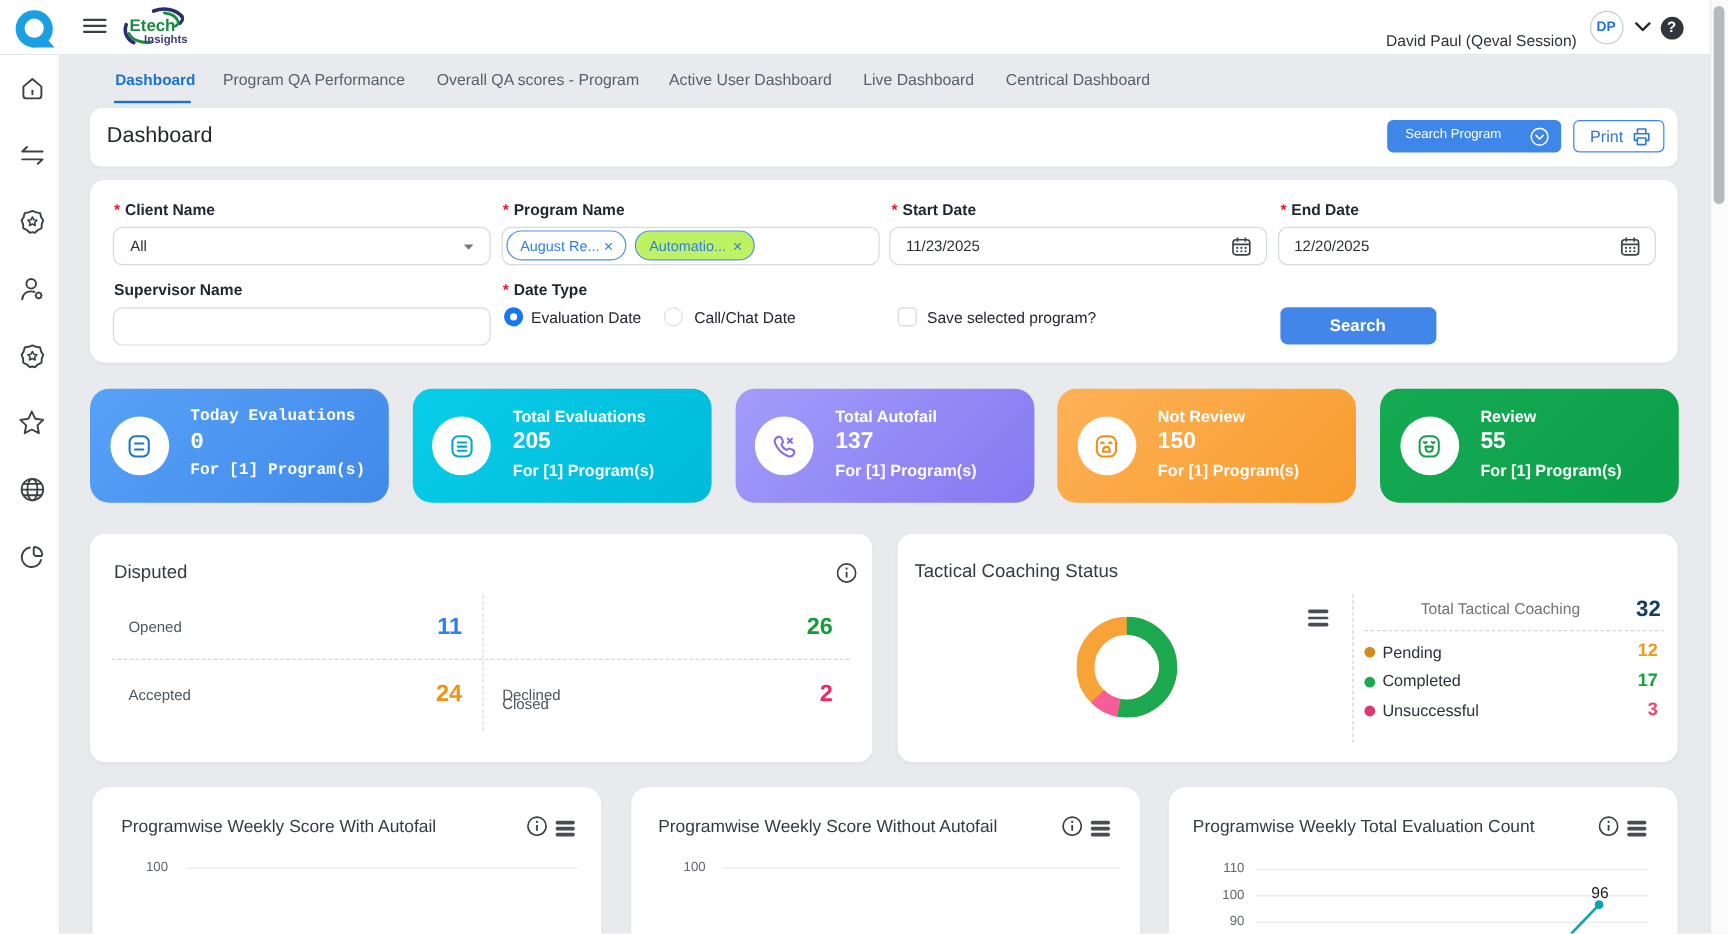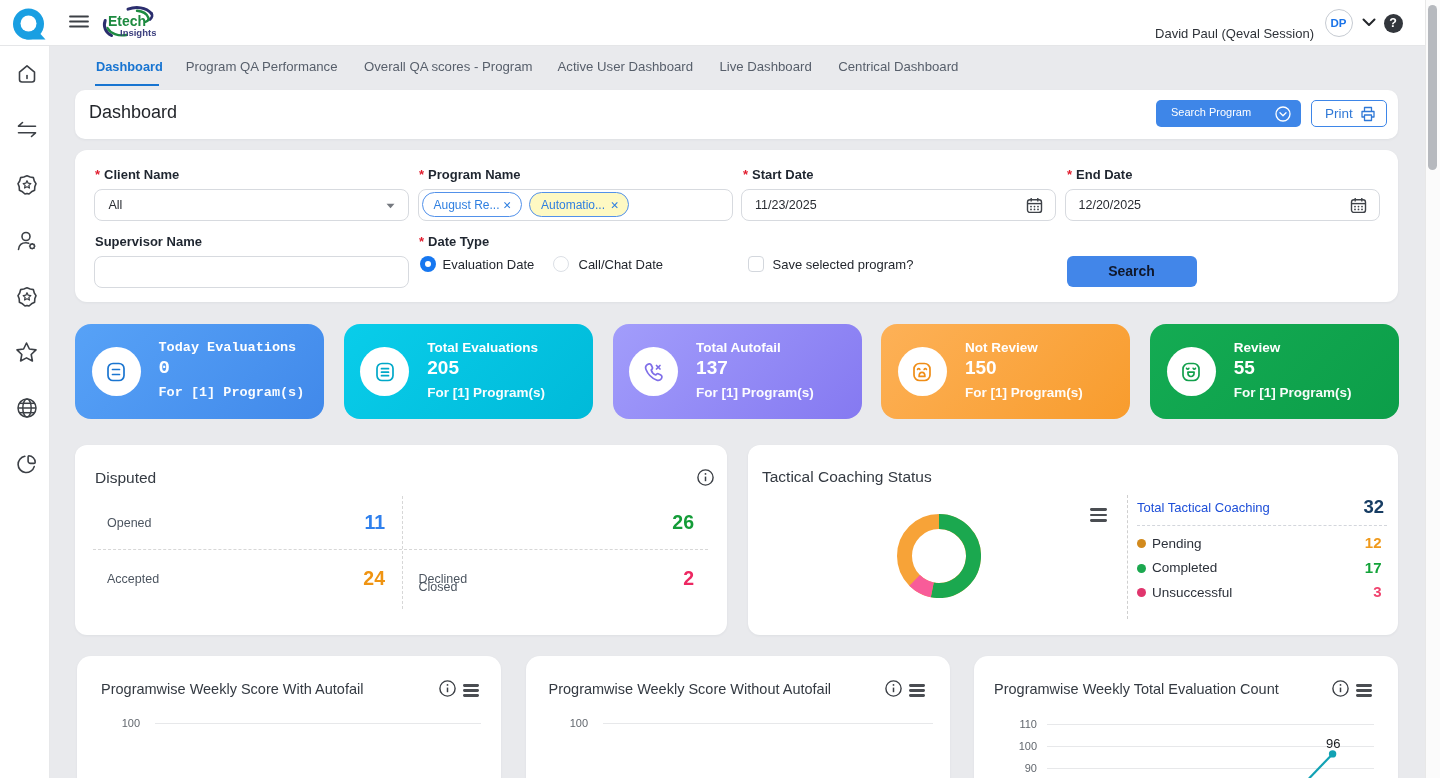--- a/index.html
+++ b/index.html
@@ -174,21 +174,21 @@
   <svg style="position:absolute;right:13px;top:13px;" width="9" height="6" viewBox="0 0 9 6">
       <path d="M0.5 0.8 L4.5 5.2 L8.5 0.8 Z" fill="#75797f"></path>
     </svg>
 </div>
 <div class="inp" style="left:417.5px;top:188.5px;width:315px;"></div>
 
 <div class="abs" style="left:421.5px;top:192px;width:100px;height:25px;border:1px solid #5291ea;border-radius:13px;background:#fff;color:#2f7fe0;font-size:12px;">
   <span style="position:absolute;left:11px;top:5px;">August Re...</span>
   <span style="position:absolute;right:9px;top:5.5px;font-size:10.5px;">✕</span>
 </div>
-<div class="abs" style="left:529px;top:192px;width:100px;height:25px;border:1px solid #5291ea;border-radius:13px;background:#fef9c3;color:#2f7fe0;font-size:12px;">
+<div class="abs" style="left:529px;top:192px;width:100px;height:25px;border:1px solid #5291ea;border-radius:13px;background:#bef264;color:#2f7fe0;font-size:12px;">
   <span style="position:absolute;left:11px;top:5px;">Automatio...</span>
   <span style="position:absolute;right:9px;top:5.5px;font-size:10.5px;">✕</span>
 </div>
 
 <div class="inp" style="left:741px;top:188.5px;width:315px;">
   <span style="position:absolute;left:13px;top:8px;">11/23/2025</span>
   <svg style="position:absolute;right:12px;top:7px;" width="17" height="17" viewBox="0 0 17 17">
       <g fill="none" stroke="#3e4248" stroke-width="1.4">
         <rect x="1.5" y="2.8" width="14" height="12.6" rx="2.5"></rect>
         <line x1="5.2" y1="1" x2="5.2" y2="4.4"></line>
@@ -231,21 +231,21 @@
 
 <div class="abs" style="left:420px;top:255.5px;width:16px;height:16px;border-radius:50%;background:#1677f0;"></div>
 <div class="abs" style="left:425px;top:260.5px;width:6px;height:6px;border-radius:50%;background:#fff;"></div>
 <div class="abs" style="left:442.5px;top:256.5px;font-size:13px;color:#23272e;text-align:right;">Evaluation Date</div>
 <div class="abs" style="left:553px;top:255.5px;width:16px;height:16px;border-radius:50%;background:#fff;border:1px solid #dce0e6;"></div>
 <div class="abs" style="left:578.5px;top:256.5px;font-size:13px;color:#23272e;">Call/Chat Date</div>
 
 <div class="abs" style="left:747.5px;top:255.5px;width:16px;height:16px;border-radius:4px;background:#fff;border:1px solid #d3d7dd;"></div>
 <div class="abs" style="left:772.5px;top:256.5px;font-size:13px;color:#23272e;">Save selected program?</div>
 
-<div class="abs" style="left:1066.5px;top:255.5px;width:130px;height:31.5px;background:#4286e9;border-radius:6px;color:#0f172a;font-size:14px;font-weight:700;text-align:center;line-height:31.5px;">Search</div>
+<div class="abs" style="left:1066.5px;top:255.5px;width:130px;height:31.5px;background:#4286e9;border-radius:6px;color:#ffffff;font-size:14px;font-weight:700;text-align:center;line-height:31.5px;">Search</div>
 
 <div class="statcard" style="left:75px;top:323.8px;background:linear-gradient(135deg,#57a2f7,#4189ea);font-family:Liberation Mono, monospace;">
   <div class="circ"></div>
   <svg style="position:absolute;left:29px;top:36px;" width="24" height="24" viewBox="0 0 24 24">
       <g fill="none" stroke="#1b75d0" stroke-width="1.7" stroke-linecap="round">
         <rect x="4" y="3.5" width="16" height="17" rx="5"></rect>
         <line x1="8.5" y1="9.5" x2="15.5" y2="9.5"></line>
         <line x1="8.5" y1="14.5" x2="15.5" y2="14.5"></line>
       </g>
     </svg>
@@ -336,21 +336,21 @@
   <path d="M42 7.5 A34.5 34.5 0 1 1 35.27 75.84" fill="none" stroke="#1ba84f" stroke-width="15"></path>
 
   <path d="M35.27 75.84 A34.5 34.5 0 0 1 17.6 66.4" fill="none" stroke="#f85c99" stroke-width="15"></path>
 </svg>
 
 <div class="abs" style="left:1090px;top:508px;width:17px;height:2.8px;background:#4a4d52;border-radius:1.4px;"></div>
 <div class="abs" style="left:1090px;top:513.6px;width:17px;height:2.8px;background:#4a4d52;border-radius:1.4px;"></div>
 <div class="abs" style="left:1090px;top:519.2px;width:17px;height:2.8px;background:#4a4d52;border-radius:1.4px;"></div>
 
 <div class="abs" style="left:1127px;top:495px;width:1px;height:124px;border-left:1px dashed #cfcfcf;"></div>
-<div class="abs" style="left:1137px;top:500px;font-size:13px;color:#1d4ed8;">Total Tactical Coaching</div>
+<div class="abs" style="left:1184px;top:500px;font-size:13px;color:#737373;">Total Tactical Coaching</div>
 <div class="abs" style="left:1324px;top:496px;font-size:18.5px;font-weight:700;color:#173d63;width:60px;text-align:right;">32</div>
 <div class="abs" style="left:1137px;top:524.5px;width:250px;height:1px;border-top:1px dashed #d3d6dc;"></div>
 <div class="abs" style="left:1137px;top:539px;width:9px;height:9px;border-radius:50%;background:#d28a1d;"></div>
 <div class="legrow" style="left:1152px;top:535.5px;">Pending</div>
 <div class="legval" style="left:1341.5px;top:534px;color:#f09a1c;">12</div>
 <div class="abs" style="left:1137px;top:563.5px;width:9px;height:9px;border-radius:50%;background:#1ba84f;"></div>
 <div class="legrow" style="left:1152px;top:560px;">Completed</div>
 <div class="legval" style="left:1341.5px;top:558.5px;color:#13a339;">17</div>
 <div class="abs" style="left:1137px;top:588px;width:9px;height:9px;border-radius:50%;background:#e0356d;"></div>
 <div class="legrow" style="left:1152px;top:584.5px;">Unsuccessful</div>

